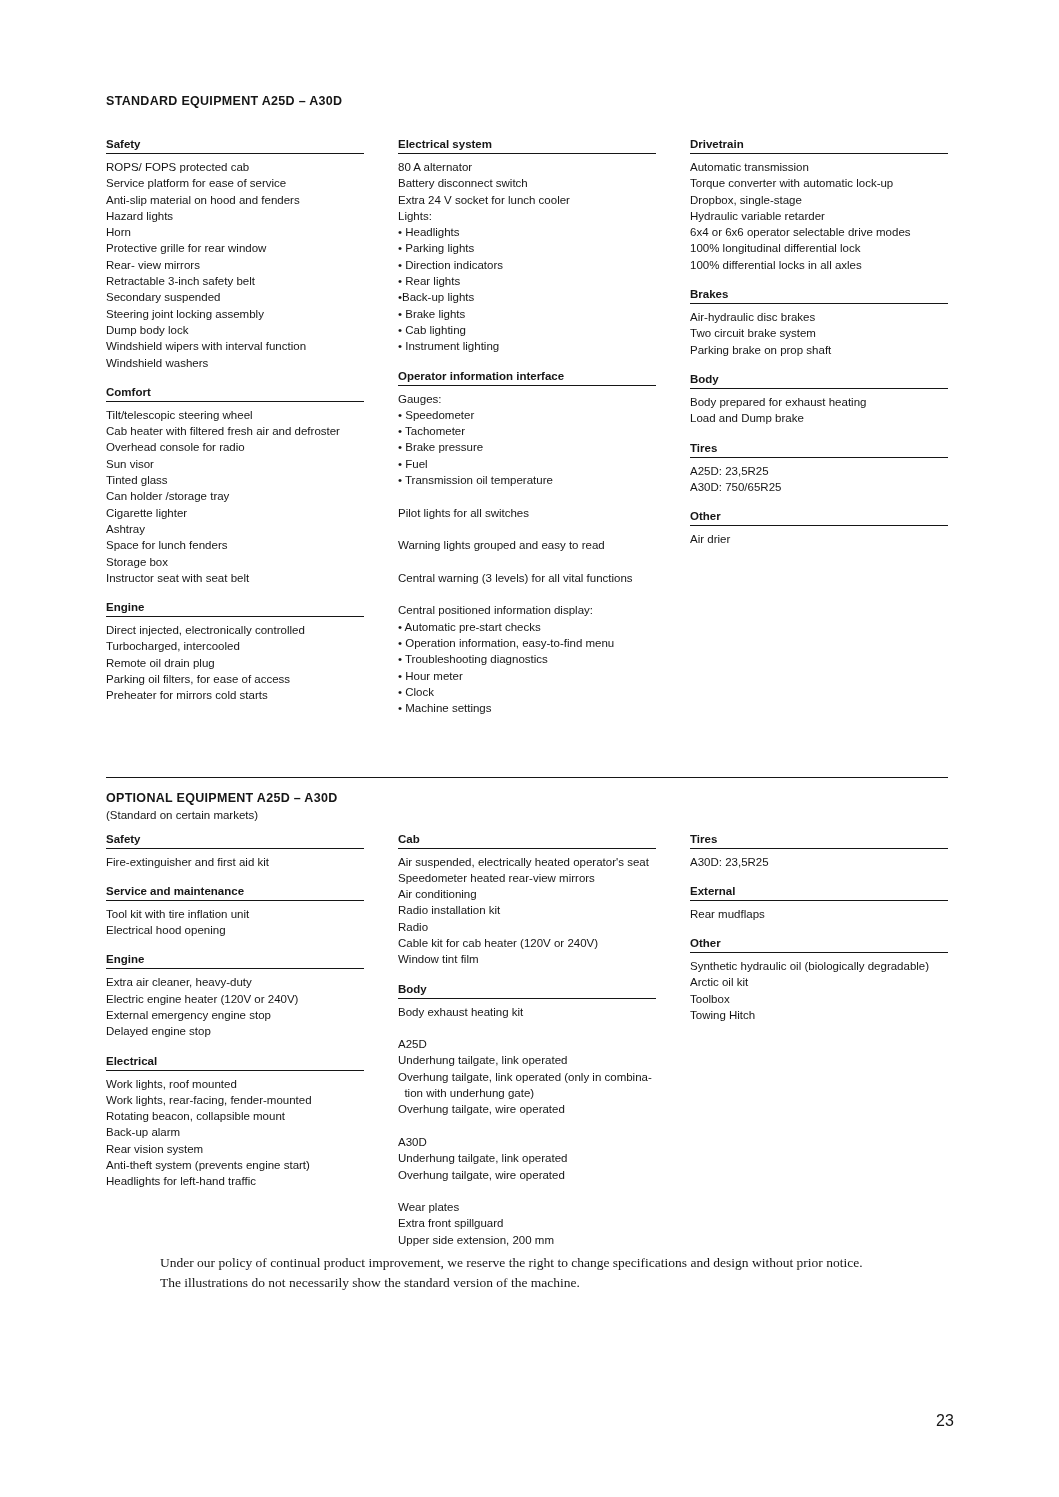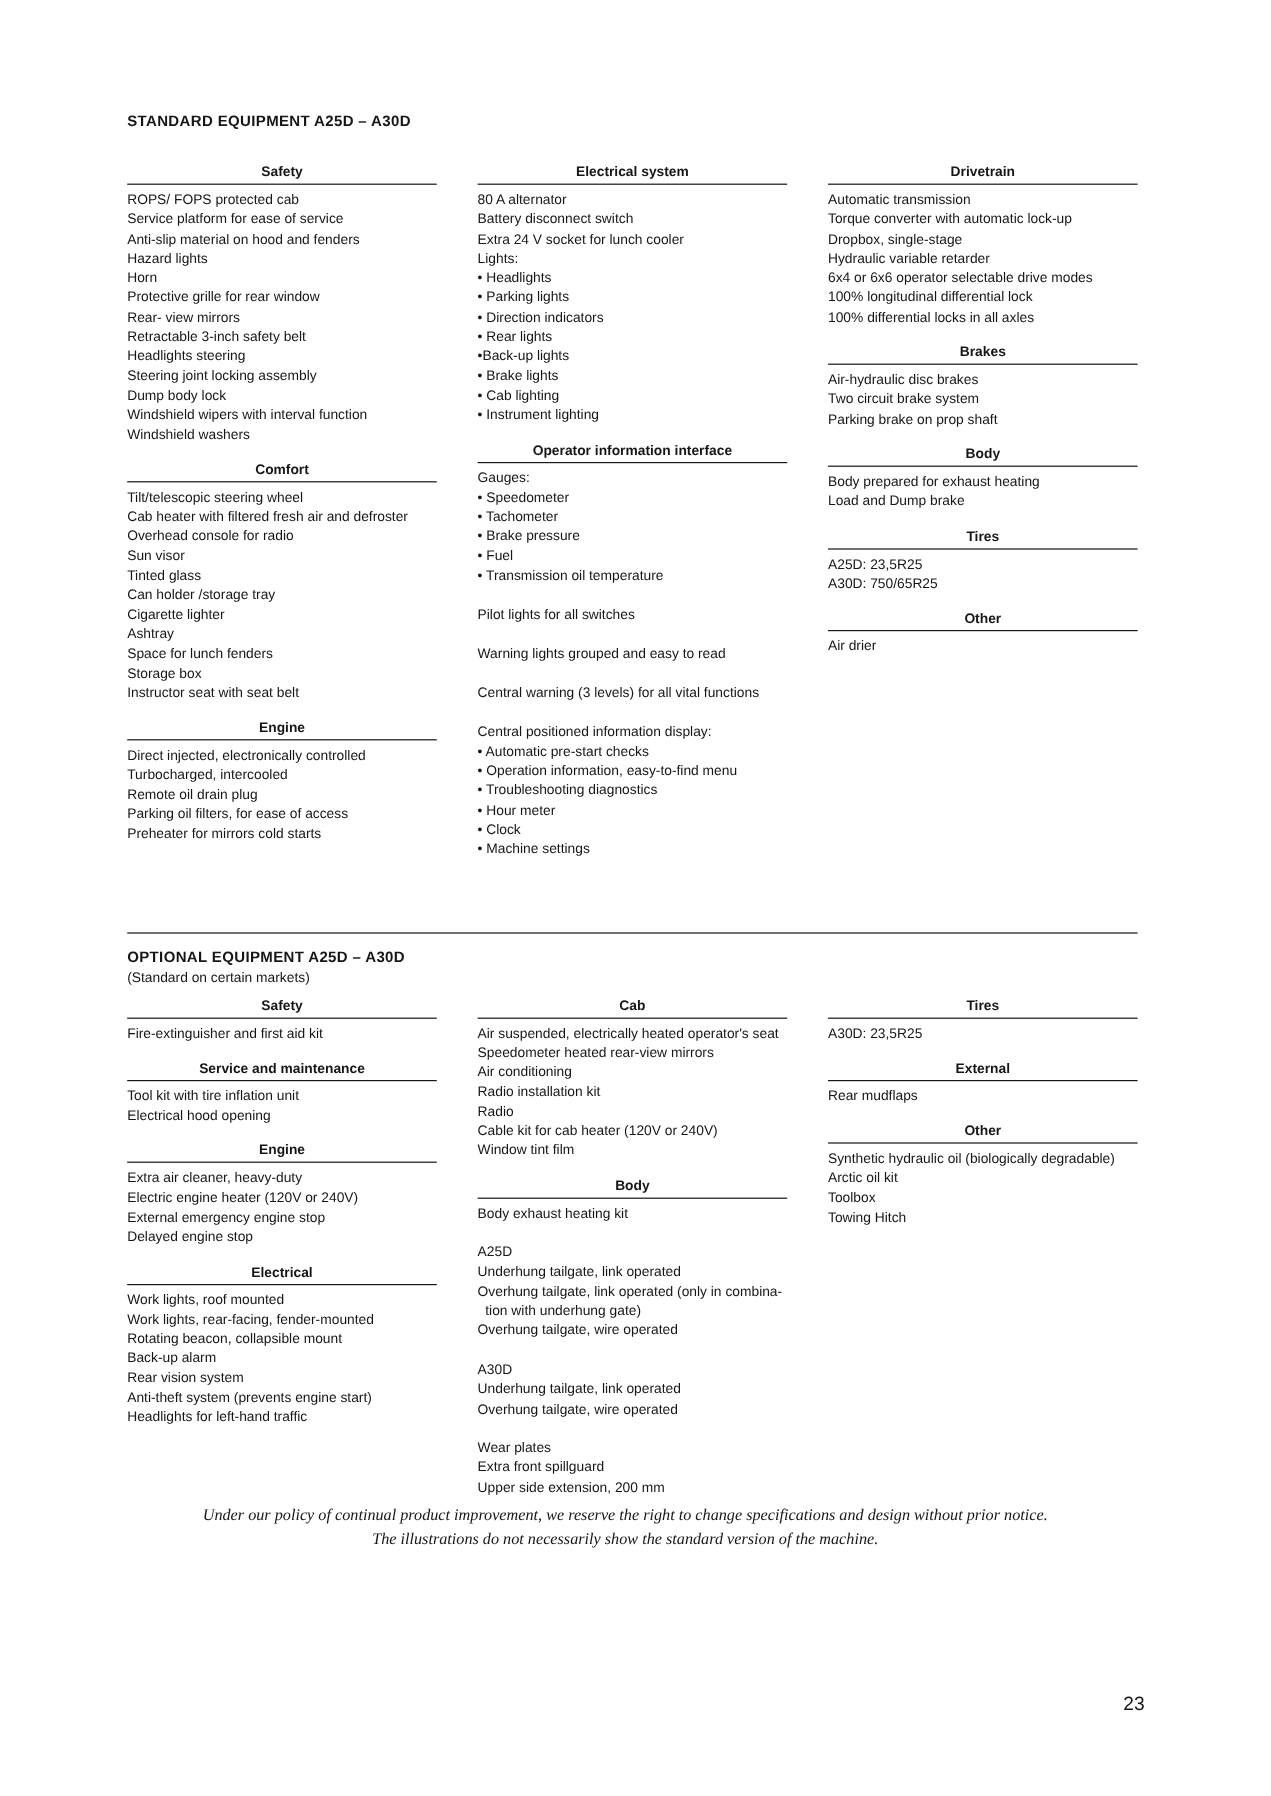--- a/index.html
+++ b/index.html
@@ -36,21 +36,20 @@
     margin-top: 30px;
   }
   .col { min-width: 0; }
   .group:not(:first-child) { margin-top: 15px; }
   .group-heading {
     font-size: 11.5px;
     font-weight: bold;
     border-bottom: 1px solid #161616;
     padding-bottom: 3px;
     margin-bottom: 5px;
-    text-align: center;
   }
   .item {
     font-size: 11.5px;
     line-height: 16.3px;
     white-space: pre-wrap;
   }
   .item.spacer { height: 16.3px; }
   .section-rule {
     border: none;
     border-top: 1px solid #161616;
@@ -58,25 +57,23 @@
     margin-top: 60px;
   }
   .optional-title { margin-top: 13px; }
   .optional .columns { margin-top: 12px; }
   .footer-note {
     position: absolute;
     left: 160px;
     top: 1253px;
     width: 722px;
     font-family: "Liberation Serif", serif;
-    font-style: italic;
     font-size: 13.5px;
     line-height: 19.5px;
     color: #161616;
-    text-align: center;
   }
   .page-number {
     position: absolute;
     left: 936px;
     top: 1412px;
     font-size: 16px;
     color: #161616;
   }
 </style>
 </head>
@@ -92,21 +89,21 @@
             <div class="group">
               <div class="group-heading">Safety</div>
               <div class="item">ROPS/ FOPS protected cab</div>
               <div class="item">Service platform for ease of service</div>
               <div class="item">Anti-slip material on hood and fenders</div>
               <div class="item">Hazard lights</div>
               <div class="item">Horn</div>
               <div class="item">Protective grille for rear window</div>
               <div class="item">Rear- view mirrors</div>
               <div class="item">Retractable 3-inch safety belt</div>
-              <div class="item">Headlights steering</div>
+              <div class="item">Secondary suspended</div>
               <div class="item">Steering joint locking assembly</div>
               <div class="item">Dump body lock</div>
               <div class="item">Windshield wipers with interval function</div>
               <div class="item">Windshield washers</div>
             </div>
             <div class="group">
               <div class="group-heading">Comfort</div>
               <div class="item">Tilt/telescopic steering wheel</div>
               <div class="item">Cab heater with filtered fresh air and defroster</div>
               <div class="item">Overhead console for radio</div>

